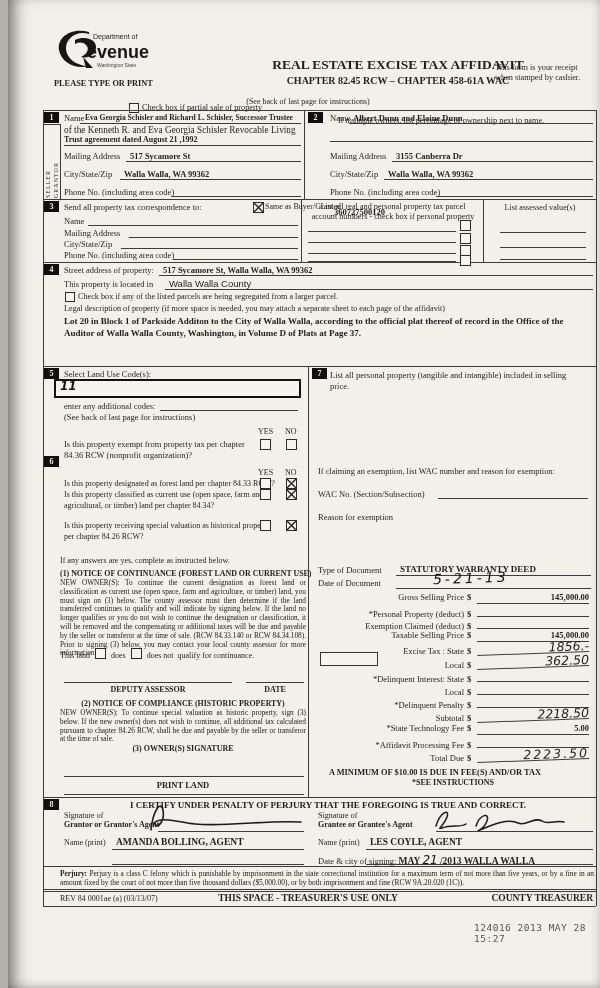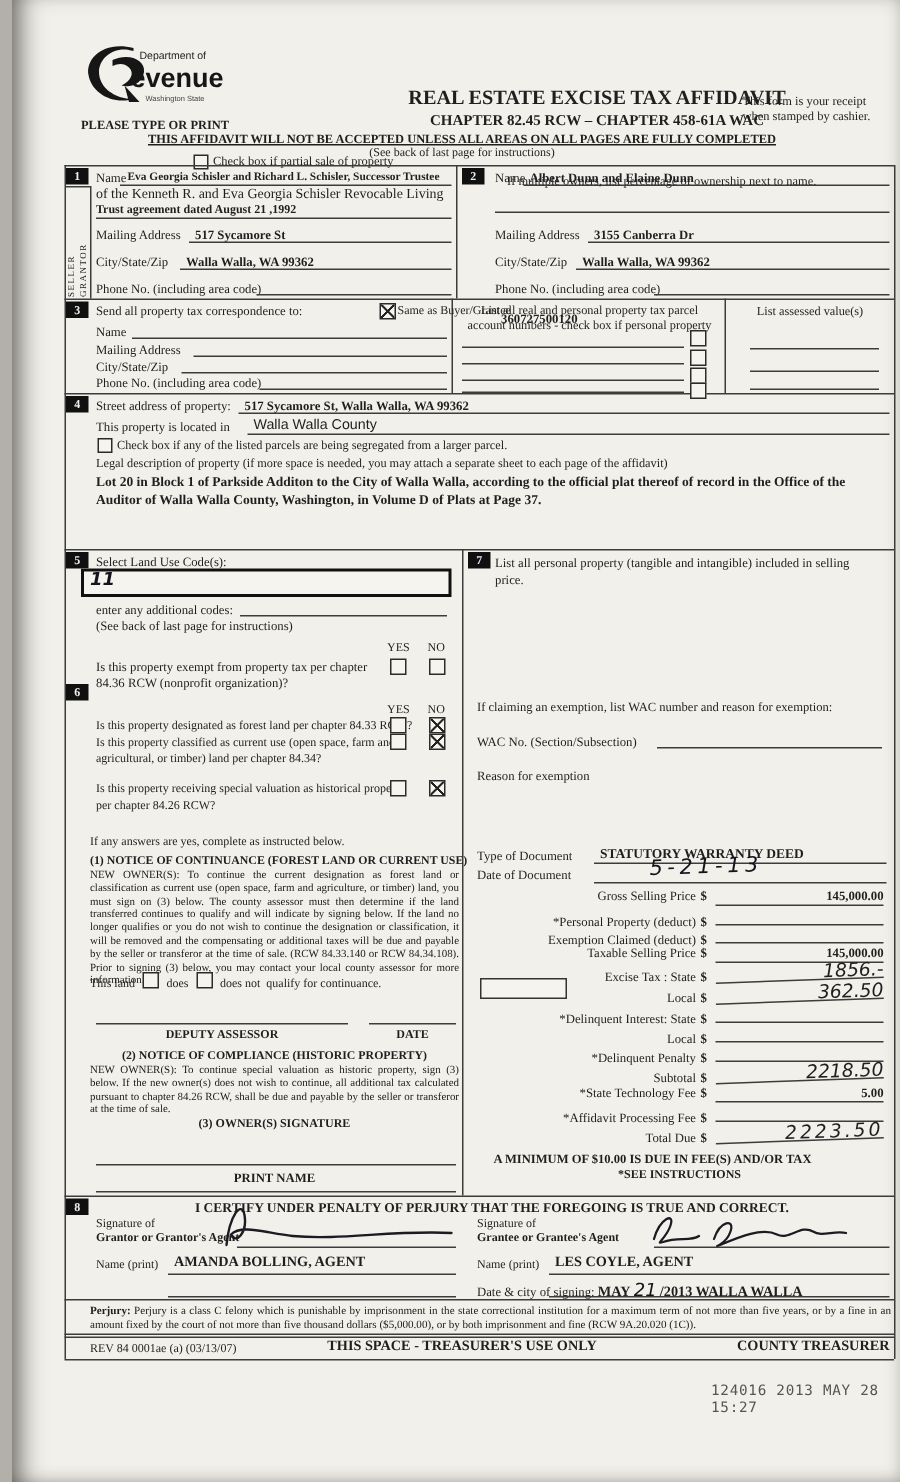--- a/index.html
+++ b/index.html
@@ -45,21 +45,20 @@
     <path d="M20 14 C31 9 42 14 41 22 C40 29 33 33 26 31 C32 28 35 23 31 19 C28 16 24 16 20 18 Z" fill="#161616"></path>
     <path d="M28 31 L38 42 L31 42 Z" fill="#161616"></path>
     <text x="38" y="13" font-family="Liberation Sans, sans-serif" font-size="7" fill="#222">Department of</text>
     <text x="32" y="32" font-family="Liberation Sans, sans-serif" font-size="18" font-weight="bold" fill="#161616">evenue</text>
     <text x="42" y="41" font-family="Liberation Sans, sans-serif" font-size="5" fill="#444">Washington State</text>
   </svg>
   <div class="t b" style="left:46px;top:79px;font-size:8.3px;">PLEASE TYPE OR PRINT</div>
   <div class="t b c" style="left:200px;top:57px;width:380px;font-size:13.5px;">REAL ESTATE EXCISE TAX AFFIDAVIT</div>
   <div class="t b c" style="left:200px;top:75px;width:380px;font-size:10px;">CHAPTER 82.45 RCW – CHAPTER 458-61A WAC</div>
   <div class="t w" style="left:487px;top:63px;width:100px;font-size:8.3px;line-height:10px;">This form is your receipt when stamped by cashier.</div>
-  <div class="t b c" style="left:50px;top:88px;width:500px;font-size:8.3px;text-decoration:underline;">THIS AFFIDAVIT WILL NOT BE ACCEPTED UNLESS ALL AREAS ON ALL PAGES ARE FULLY COMPLETED</div>
   <div class="t c" style="left:200px;top:97px;width:200px;font-size:8px;">(See back of last page for instructions)</div>
   <span class="cb" style="left:121px;top:103px;width:8px;height:8px;"></span>
   <div class="t" style="left:134px;top:103px;font-size:8.3px;">Check box if partial sale of property</div>
   <div class="t" style="left:330px;top:116px;font-size:8.3px;">If multiple owners, list percentage of ownership next to name.</div>
 
   <div>
     <div class="line" style="left:35px;top:110px;width:553px;"></div>
     <div class="line" style="left:35px;top:199px;width:553px;"></div>
     <div class="line" style="left:35px;top:262px;width:553px;"></div>
     <div class="line" style="left:35px;top:366px;width:553px;"></div>
@@ -191,21 +190,21 @@
     <span>qualify for continuance.</span>
   </div>
   <div class="line" style="left:56px;top:682px;width:168px;"></div>
   <div class="line" style="left:238px;top:682px;width:58px;"></div>
   <div class="t b c" style="left:70px;top:685px;width:140px;font-size:8px;">DEPUTY ASSESSOR</div>
   <div class="t b c" style="left:238px;top:685px;width:58px;font-size:8px;">DATE</div>
   <div class="t b c" style="left:52px;top:699px;width:246px;font-size:7.9px;">(2) NOTICE OF COMPLIANCE (HISTORIC PROPERTY)</div>
   <div class="par" style="left:52px;top:709px;width:246px;">NEW OWNER(S): To continue special valuation as historic property, sign (3) below. If the new owner(s) does not wish to continue, all additional tax calculated pursuant to chapter 84.26 RCW, shall be due and payable by the seller or transferor at the time of sale.</div>
   <div class="t b c" style="left:52px;top:744px;width:246px;font-size:8px;">(3) OWNER(S) SIGNATURE</div>
   <div class="line" style="left:56px;top:776px;width:240px;"></div>
-  <div class="t b c" style="left:52px;top:780px;width:246px;font-size:8.5px;">PRINT NAME</div>
+  <div class="t b c" style="left:52px;top:780px;width:246px;font-size:8.5px;">PRINT LAND</div>
   <div class="line" style="left:56px;top:794px;width:240px;"></div>
 
   <div class="num" style="left:304px;top:368px;">7</div>
   <div class="t w" style="left:322px;top:370px;width:255px;line-height:11px;">List all personal property (tangible and intangible) included in selling price.</div>
   <div class="t" style="left:310px;top:467px;font-size:8.4px;">If claiming an exemption, list WAC number and reason for exemption:</div>
   <div class="t" style="left:310px;top:489px;">WAC No. (Section/Subsection)</div>
   <div class="line" style="left:430px;top:498px;width:150px;"></div>
   <div class="t" style="left:310px;top:512px;">Reason for exemption</div>
   <div class="t" style="left:310px;top:565px;">Type of Document</div>
   <div class="t b" style="left:392px;top:564px;font-size:9px;">STATUTORY WARRANTY DEED</div>

